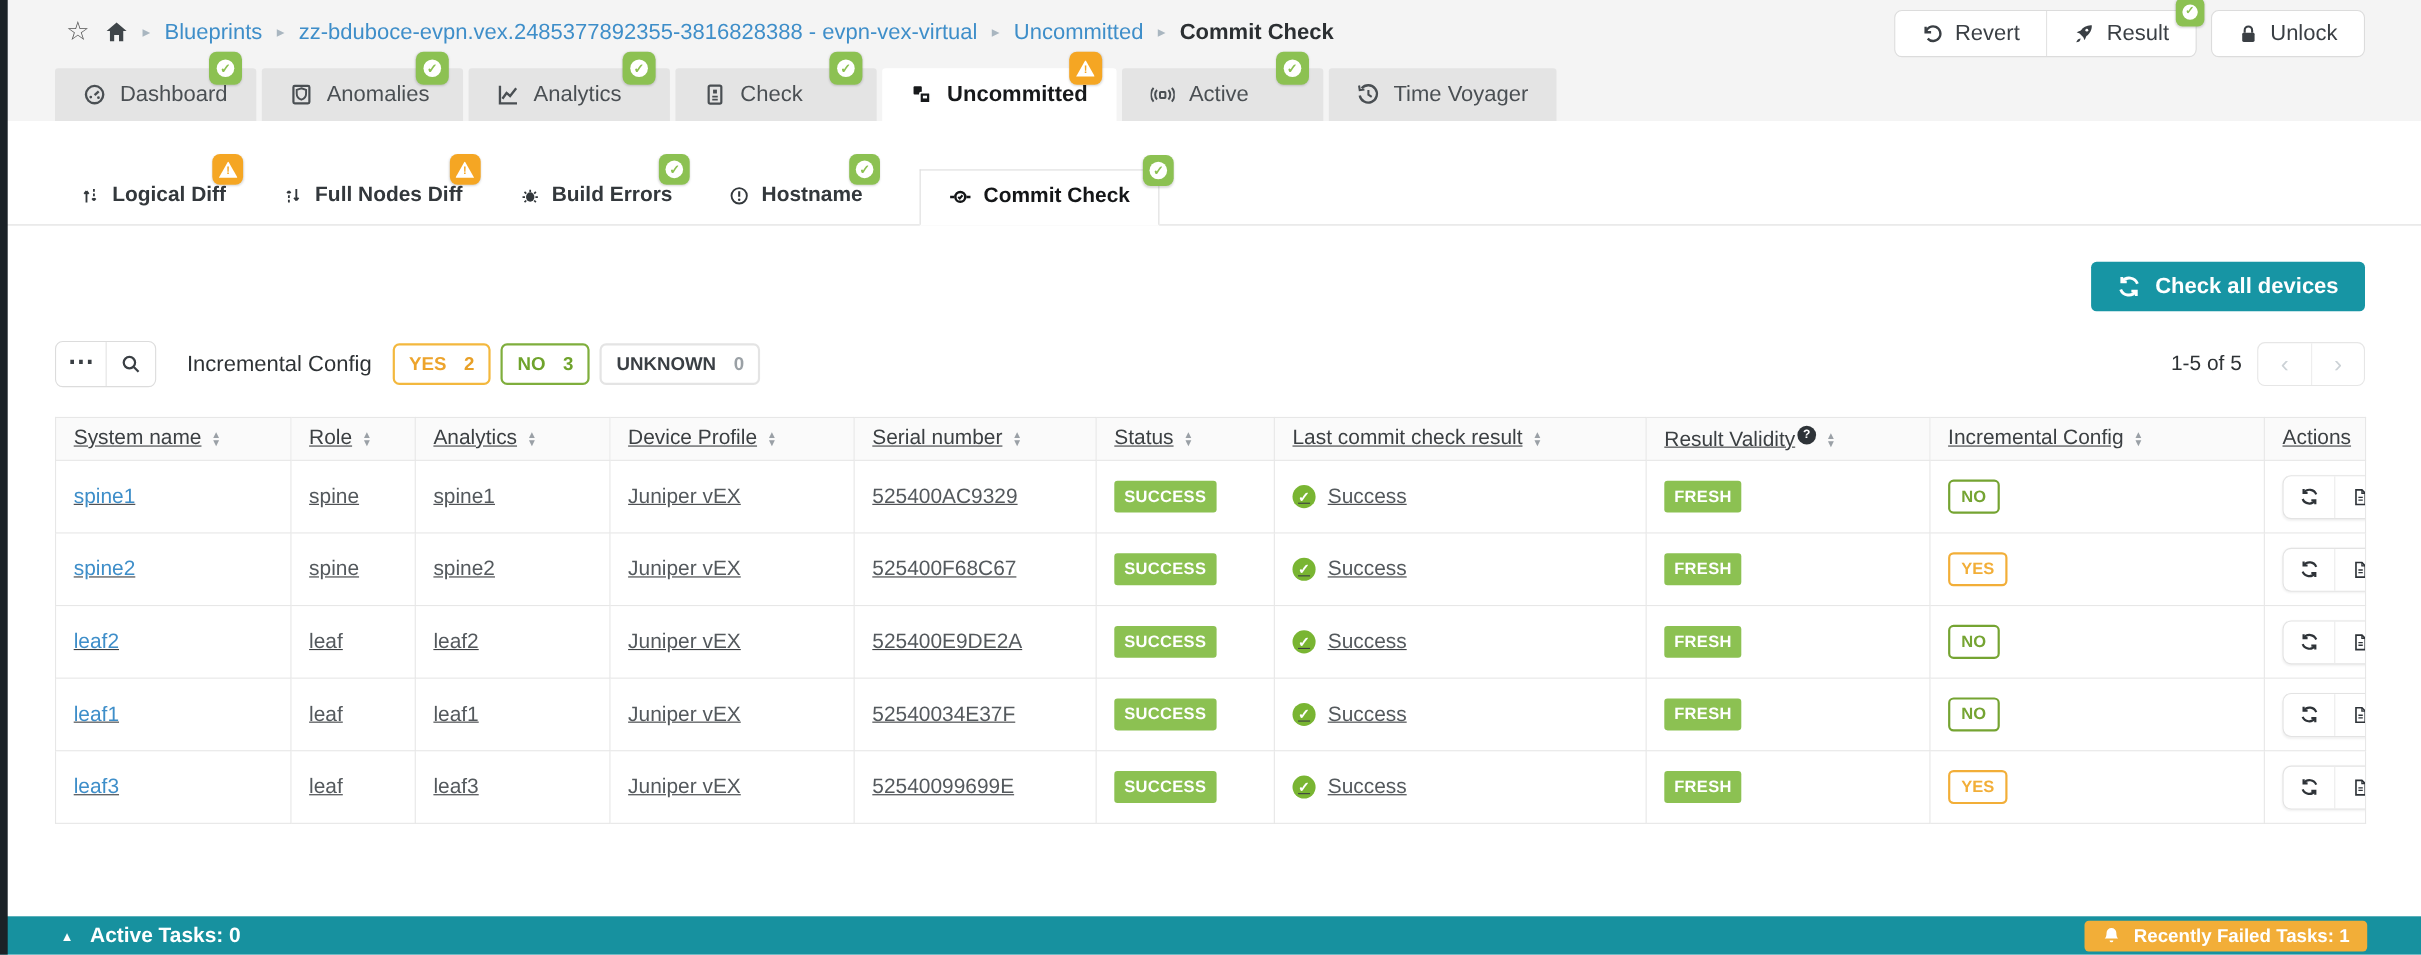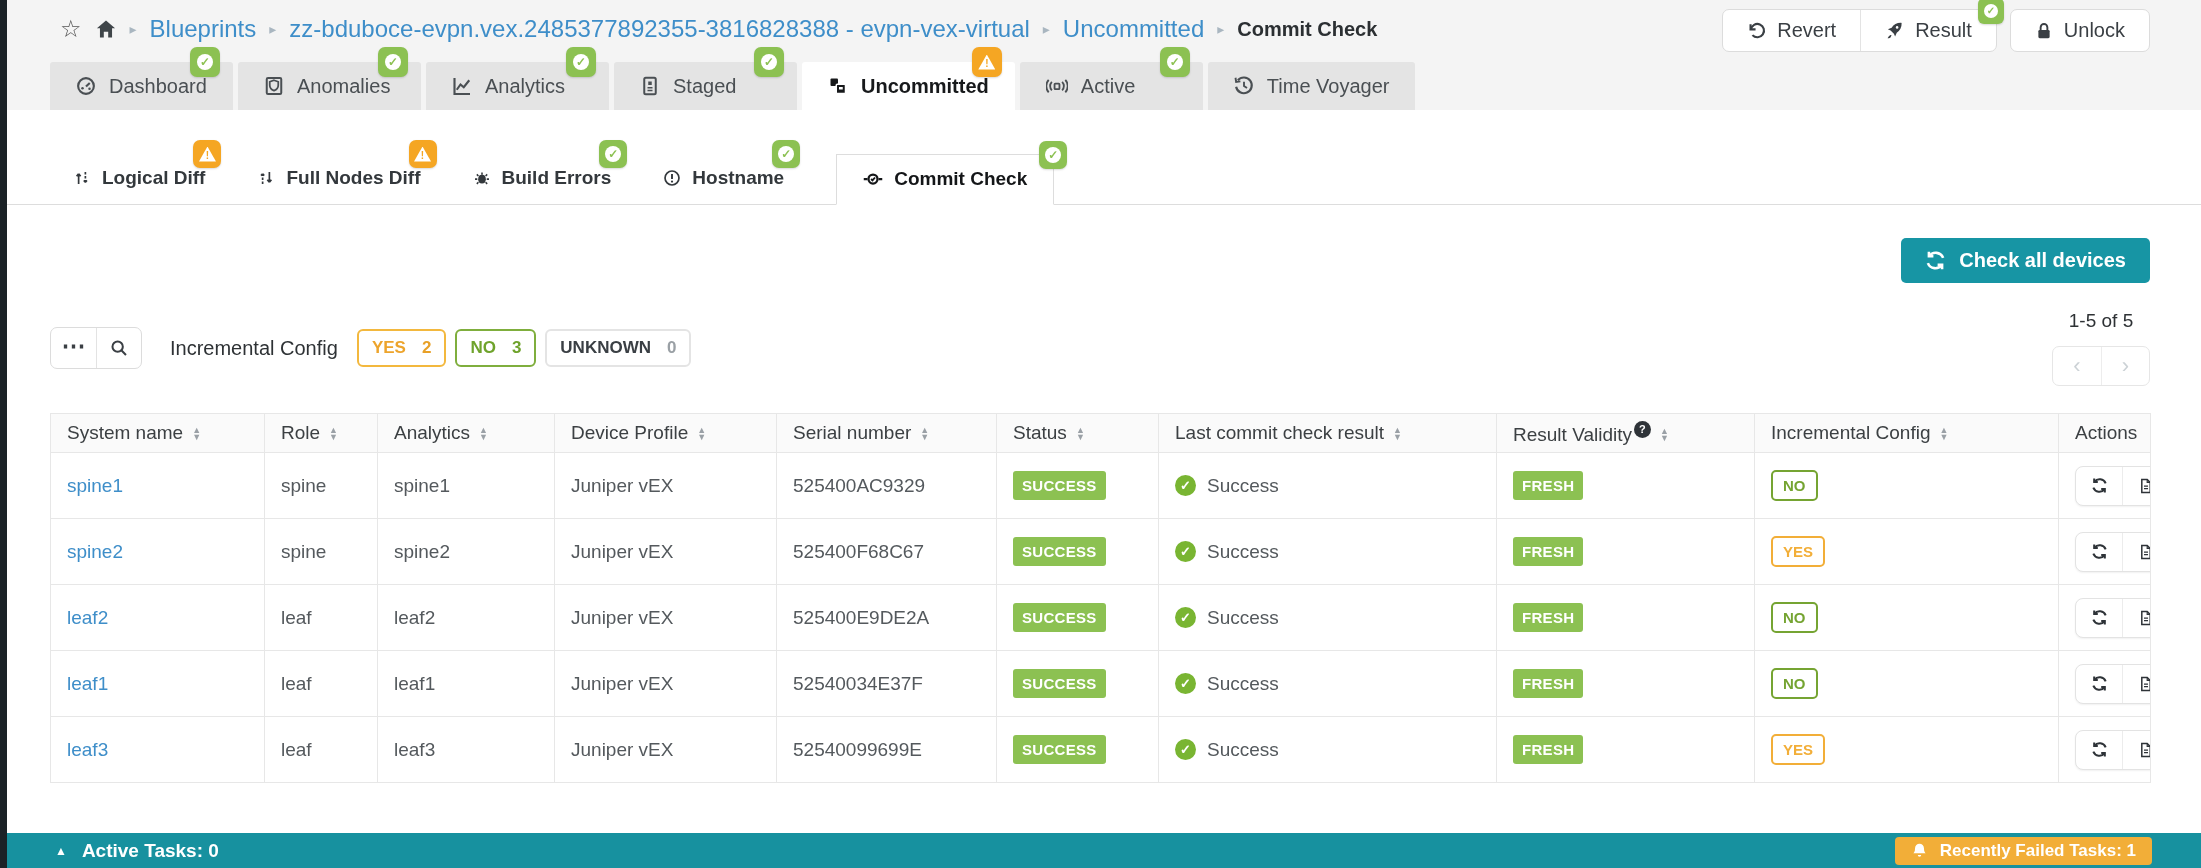--- a/index.html
+++ b/index.html
@@ -7,21 +7,21 @@
   body { font-family: "Liberation Sans", sans-serif; background: #fff; color: #3c3f42; }
   .app { position: relative; width: 2201px; height: 868px; background: #fff; }
 
   
   .left-strip { position: absolute; left: 0; top: 0; bottom: 0; width: 7px; background: #1b2227; z-index: 60; }
 
   
   .top { position: relative; height: 110px; background: #f4f4f4; }
   .crumbbar { display: flex; align-items: center; gap: 13px; height: 58px; padding-left: 60px; }
   .star { font-size: 24px; color: #555; cursor: pointer; line-height: 1; }
-  .crumb-link { color: #3e8ec9; font-size: 24px; text-decoration: none; cursor: pointer; white-space: nowrap; }
+  .crumb-link { color: #3e8ec9; font-size: 20px; text-decoration: none; cursor: pointer; white-space: nowrap; }
   .crumb-sep { color: #a9b6c0; font-size: 14px; }
   .crumb-current { color: #2b2f32; font-size: 20px; font-weight: 700; }
 
   .hdr-actions { position: absolute; top: 9px; right: 51px; display: flex; gap: 13px; align-items: flex-start; }
   .btn-group { display: inline-flex; background: #fff; border: 1px solid #dcdcdc; border-radius: 7px; overflow: visible; }
   .hbtn { position: relative; display: flex; align-items: center; gap: 11px; padding: 9px 24px; font-size: 20px; color: #3a3f44; background: transparent; border: none; cursor: pointer; font-family: inherit; }
   .btn-group .hbtn + .hbtn { border-left: 1px solid #e3e3e3; }
   .solo { background: #fff; border: 1px solid #dcdcdc; border-radius: 7px; }
   .hdr-ok-badge { position: absolute; top: -12px; right: -8px; }
 
@@ -61,28 +61,28 @@
   .dots-glyph { font-size: 24px; font-weight: 700; line-height: 0; position: relative; top: -2px; }
   .filter-label { font-size: 20px; color: #2e3235; margin: 0 10px 0 28px; }
   .fpill { display: inline-flex; align-items: center; gap: 16px; border-radius: 6px; padding: 7px 13px; font-size: 17px; font-weight: 700; margin-left: 9px; cursor: pointer; background: #fff; }
   .fpill.yes { border: 2px solid #f3b83e; color: #eda42c; }
   .fpill.yes .cnt { color: #e8a027; }
   .fpill.no { border: 2px solid #7fae3d; color: #6fa32c; }
   .fpill.no .cnt { color: #6fa32c; }
   .fpill.unknown { border: 2px solid #e4e4e4; color: #3a3f44; }
   .fpill.unknown .cnt { color: #9aa0a5; }
 
-  .pagination { margin-left: auto; display: flex; align-items: center; gap: 14px; flex-direction: column; }
+  .pagination { margin-left: auto; display: flex; align-items: center; gap: 14px; }
   .range { font-size: 19px; color: #2e3235; }
   .pager { display: inline-flex; background: #fff; border: 1px solid #e6e6e6; border-radius: 7px; }
   .pager button { width: 48px; height: 38px; background: none; border: none; color: #ccd2d6; font-size: 22px; cursor: default; }
   .pager button + button { border-left: 1px solid #ededed; }
 
   
-  table { border-collapse: collapse; table-layout: fixed; width: 2100px; margin: 27px 50px 0; font-size: 19px; }
+  table { border-collapse: collapse; table-layout: fixed; width: 2100px; margin: 27px 50px 0; font-size: 19px; text-decoration: underline; }
   th, td { border: 1px solid #e7e7e7; padding: 0 16px; text-align: left; overflow: hidden; white-space: nowrap; }
   th { height: 39px; background: #fafafa; font-weight: 400; color: #3c4043; cursor: pointer; }
   td { height: 66px; color: #54595d; background: #fff; }
   .sort { display: inline-flex; flex-direction: column; margin-left: 9px; vertical-align: middle; color: #9aa0a6; }
   .sort i { font-style: normal; font-size: 9px; line-height: 7px; }
   .help-dot { display: inline-flex; align-items: center; justify-content: center; width: 17px; height: 17px; border-radius: 50%; background: #2e3338; color: #fff; font-size: 11px; font-weight: 700; vertical-align: super; margin-left: 2px; }
   .cell-link { color: #3e8ec9; cursor: pointer; text-decoration: none; }
   .status-badge { display: inline-block; background: #8cc152; color: #fff; font-size: 15px; font-weight: 700; padding: 6px 9px; border-radius: 3px; letter-spacing: .3px; }
   .ok-cell { display: flex; align-items: center; gap: 11px; }
   .ok-circ { width: 21px; height: 21px; border-radius: 50%; background: #79b532; color: #fff; font-size: 13px; font-weight: 900; display: flex; align-items: center; justify-content: center; flex: none; }
@@ -188,21 +188,21 @@
       </div>
       <div class="mtab">
         <span class="tab-badge badge ok">
             <span class="ring">✓</span>
           </span>
         <svg class="ic" width="20" height="20" viewBox="0 0 16 16">
             <rect x="3.4" y="1.4" width="9.2" height="13.2" rx="1.2" fill="none" stroke="#4a4f53" stroke-width="1.6"></rect>
             <rect x="6.6" y="4.4" width="2.8" height="2.8" fill="#4a4f53"></rect>
             <path d="M6 9.4h4M6 11.6h4" stroke="#4a4f53" stroke-width="1.3"></path>
           </svg>
-        <span>Staged</span>
+        <span>Check</span>
       </div>
       <div class="mtab active">
         <span class="tab-badge badge warn">
             <span class="tri">
               <b>!</b>
             </span>
           </span>
         <svg class="ic" width="20" height="20" viewBox="0 0 16 16">
             <rect x="2" y="2" width="6" height="6" rx="0.8" fill="#17191b"></rect>
             <rect x="6.6" y="6.6" width="7.4" height="7.4" rx="0.8" fill="#17191b" stroke="#fff" stroke-width="1.2"></rect>

